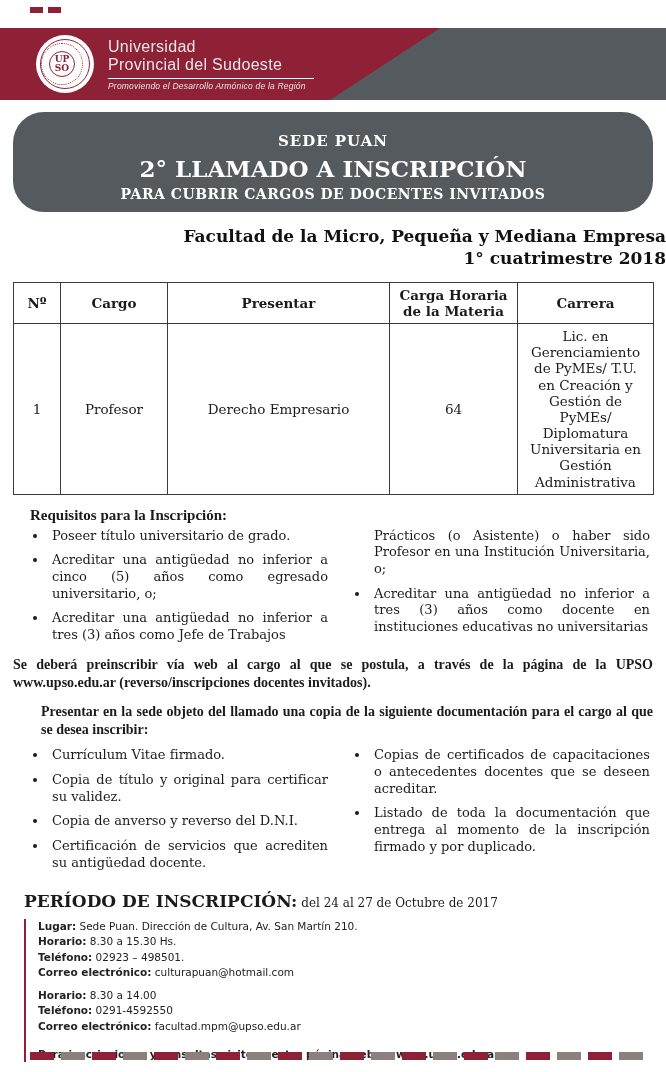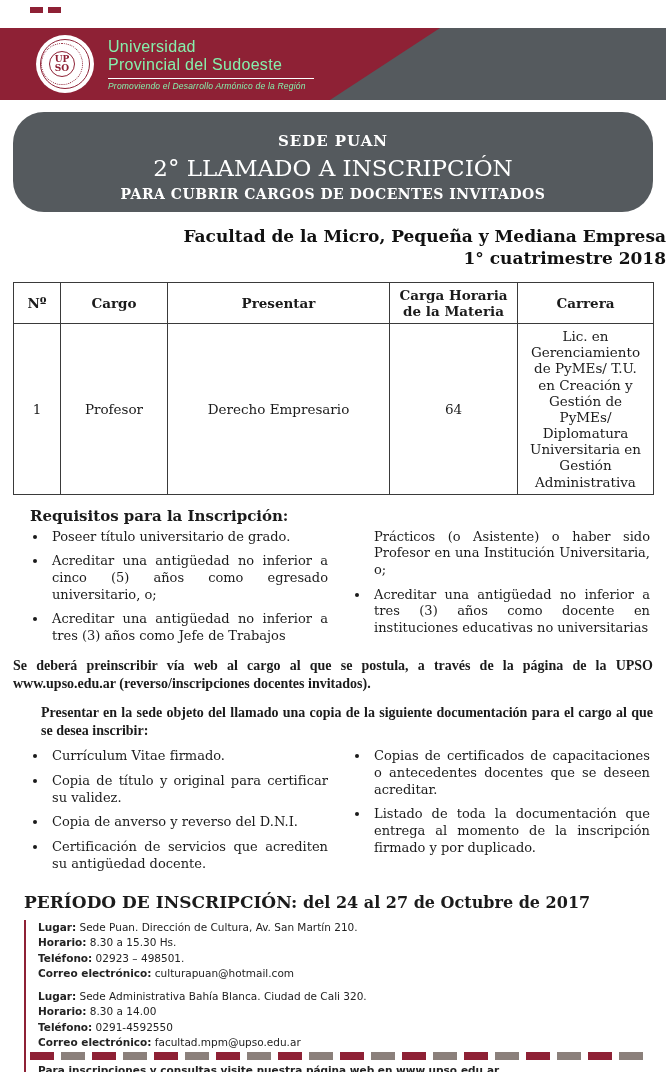--- a/index.html
+++ b/index.html
@@ -25,59 +25,59 @@
     clip-path:polygon(110px 0,336px 0,336px 72px,0 72px);}
   .logo{position:absolute;left:36px;top:7px;width:58px;height:58px;background:#fff;border-radius:50%;
     display:flex;align-items:center;justify-content:center;z-index:2;}
   .logo-ring{width:50px;height:50px;border:1px solid var(--maroon);border-radius:50%;
     display:flex;align-items:center;}
   .logo-mid{width:42px;height:42px;border:1px dotted var(--maroon);border-radius:50%;
     display:flex;align-items:center;justify-content:center;}
   .logo-core{width:26px;height:26px;border:1px solid var(--maroon);border-radius:50%;color:var(--maroon);
     display:flex;flex-direction:column;align-items:center;justify-content:center;
     font-weight:bold;font-size:9px;line-height:1;}
-  .uni-name{position:absolute;left:108px;top:10px;color:#86efac;z-index:2;
+  .uni-name{position:absolute;left:108px;top:10px;color:#e5e5e5;z-index:2;
     font-family:"Liberation Sans", sans-serif;}
   .uni1,.uni2{font-size:16px;line-height:1.15;letter-spacing:.3px;}
   .uni-sep{border-bottom:1px solid #fff;width:206px;margin:3px 0 2px;}
   .tagline{font-size:8.5px;font-style:italic;letter-spacing:.2px;}
 
   
   .banner{margin:12px 13px 0;background:var(--slate);color:#fff;text-align:center;padding:20px 0 10px;border-radius:31px;}
   .b1{font-size:15px;font-weight:bold;letter-spacing:1px;line-height:1.2;margin-bottom:5px;}
-  .b2{font-size:23px;font-weight:normal;line-height:1.2;margin-bottom:3px;}
+  .b2{font-size:23px;font-weight:bold;line-height:1.2;margin-bottom:3px;}
   .b3{font-size:14px;font-weight:bold;letter-spacing:.5px;line-height:1.2;}
 
   
   .faculty{margin-top:13px;text-align:right;font-weight:bold;font-size:17px;line-height:1.3;color:#111;}
 
   
   table.positions{margin:12px 13px 0;width:640px;border-collapse:collapse;table-layout:fixed;}
   table.positions th,table.positions td{border:1px solid #3a3a3a;text-align:center;vertical-align:middle;
     padding:4px 6px;}
   table.positions th{font-size:13.5px;font-weight:bold;height:40px;line-height:1.2;}
   table.positions td{font-size:13.5px;line-height:1.2;}
 
   
-  .req-title{margin:12px 0 4px 30px;font-size:15px;font-weight:bold;}
+  .req-title{margin:12px 0 4px 30px;font-size:15px;font-weight:bold;font-family:Liberation Serif, serif;}
   .two-col{display:flex;gap:24px;padding:0 16px 0 30px;}
   .two-col .col{flex:1;min-width:0;}
   .two-col ul{margin:0;padding-left:18px;list-style:disc;}
   .two-col li{font-size:13px;line-height:1.28;text-align:justify;margin-bottom:8px;padding-left:4px;}
   .cont{font-size:13px;line-height:1.28;text-align:justify;margin:0 0 8px 22px;}
 
   
   .bold-para{margin:4px 13px 0;font-family:"Liberation Serif", serif;font-weight:bold;
     font-size:14px;line-height:1.32;text-align:justify;}
   .bold-para.presentar{margin-top:10px;margin-bottom:8px;margin-left:41px;}
 
   
   .periodo{margin:12px 0 0 24px;font-size:17px;}
   .periodo-label{font-weight:bold;}
-  .periodo-value{font-weight:bold;font-size:16px;}
+  .periodo-value{font-weight:normal;font-size:12px;}
 
   
   .contact{margin:8px 16px 0 24px;border-left:2px solid var(--maroon);padding-left:12px;
     font-family:"DejaVu Sans", sans-serif;font-size:10.5px;line-height:1.45;color:#222;}
   .site + .site{margin-top:8px;}
   .clabel{font-weight:bold;}
   .contact-footer{margin-top:13px;font-weight:bold;}
 
   
   .bottom-bar{position:absolute;left:30px;right:16px;bottom:12px;height:8px;
@@ -195,21 +195,20 @@
 </div>
 
 <div class="contact">
   <div class="site">
     <div class="cline"><span class="clabel">Lugar:</span><span> Sede Puan. Dirección de Cultura, Av. San Martín 210.</span></div>
     <div class="cline"><span class="clabel">Horario:</span><span> 8.30 a 15.30 Hs.</span></div>
     <div class="cline"><span class="clabel">Teléfono:</span><span> 02923 – 498501.</span></div>
     <div class="cline"><span class="clabel">Correo electrónico:</span><span> culturapuan@hotmail.com</span></div>
   </div>
   <div class="site">
-    <div class="cline"><span class="clabel">Lugar:</span><span> Sede Administrativa Bahía Blanca. Ciudad de Cali 320.</span></div>
     <div class="cline"><span class="clabel">Horario:</span><span> 8.30 a 14.00</span></div>
     <div class="cline"><span class="clabel">Teléfono:</span><span> 0291-4592550</span></div>
     <div class="cline"><span class="clabel">Correo electrónico:</span><span> facultad.mpm@upso.edu.ar</span></div>
   </div>
   <div class="contact-footer">Para inscripciones y consultas visite nuestra página web en www.upso.edu.ar</div>
 </div>
 
 <div class="bottom-bar"></div>
 
 </body></html>

